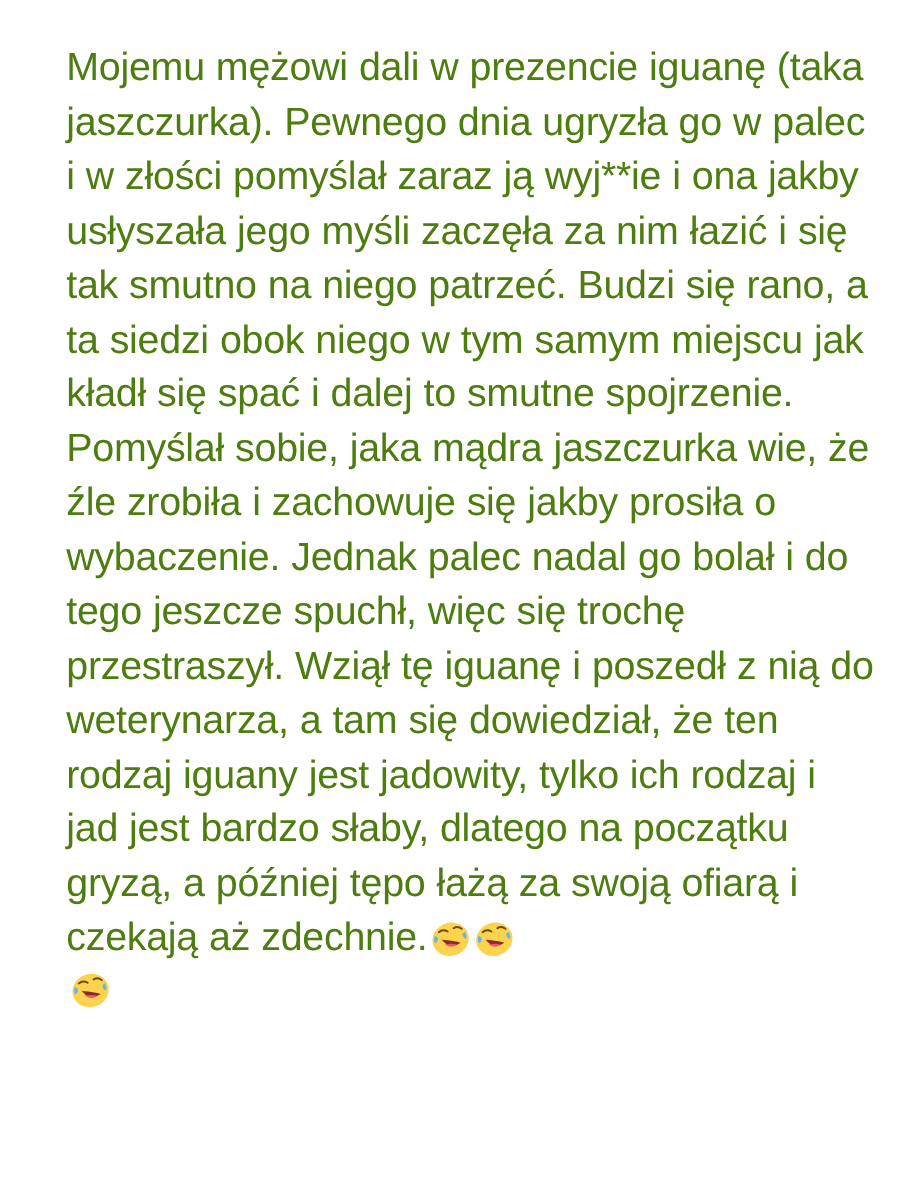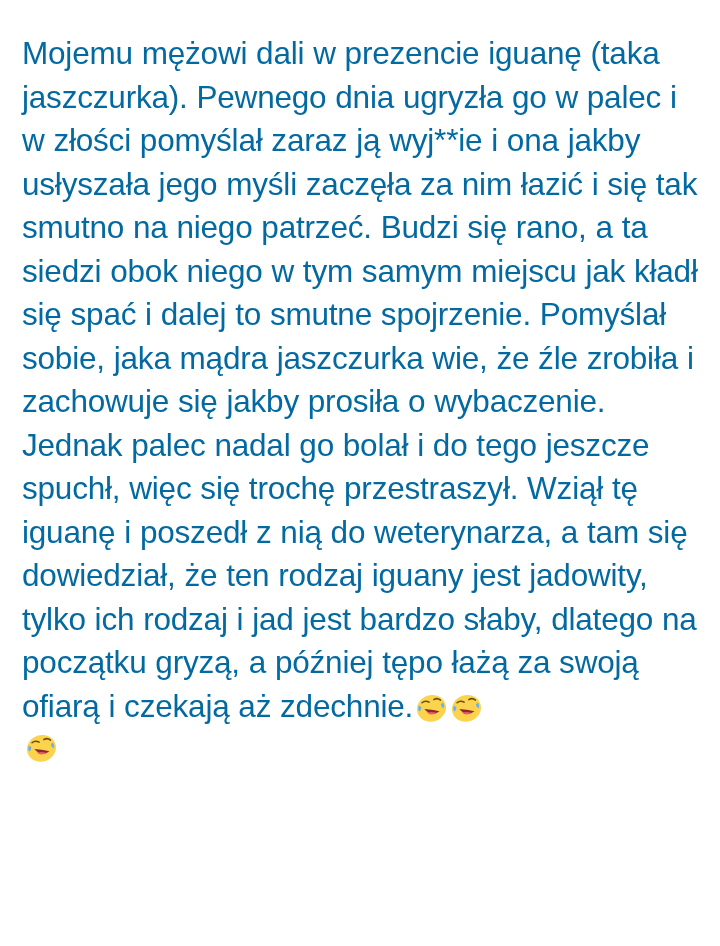--- a/index.html
+++ b/index.html
@@ -17,25 +17,26 @@
     width: 720px;
     height: 946px;
     position: relative;
     background: #ffffff;
     box-sizing: border-box;
     padding: 32px 20px 0 22px;
   }
   .story-text {
     font-size: 31.5px;
     line-height: 43.5px;
-    color: #0369a1;
+    color: #4d7c0f;
     font-weight: 400;
     letter-spacing: -0.2px;
     word-spacing: 0.3px;
     white-space: pre-wrap;
+    margin-left: 31px;
   }
   .emoji-svg {
     display: inline-block;
     width: 34px;
     height: 34px;
     vertical-align: -7px;
     margin-left: 1px;
   }
   .emoji-tail {
     display: block;

